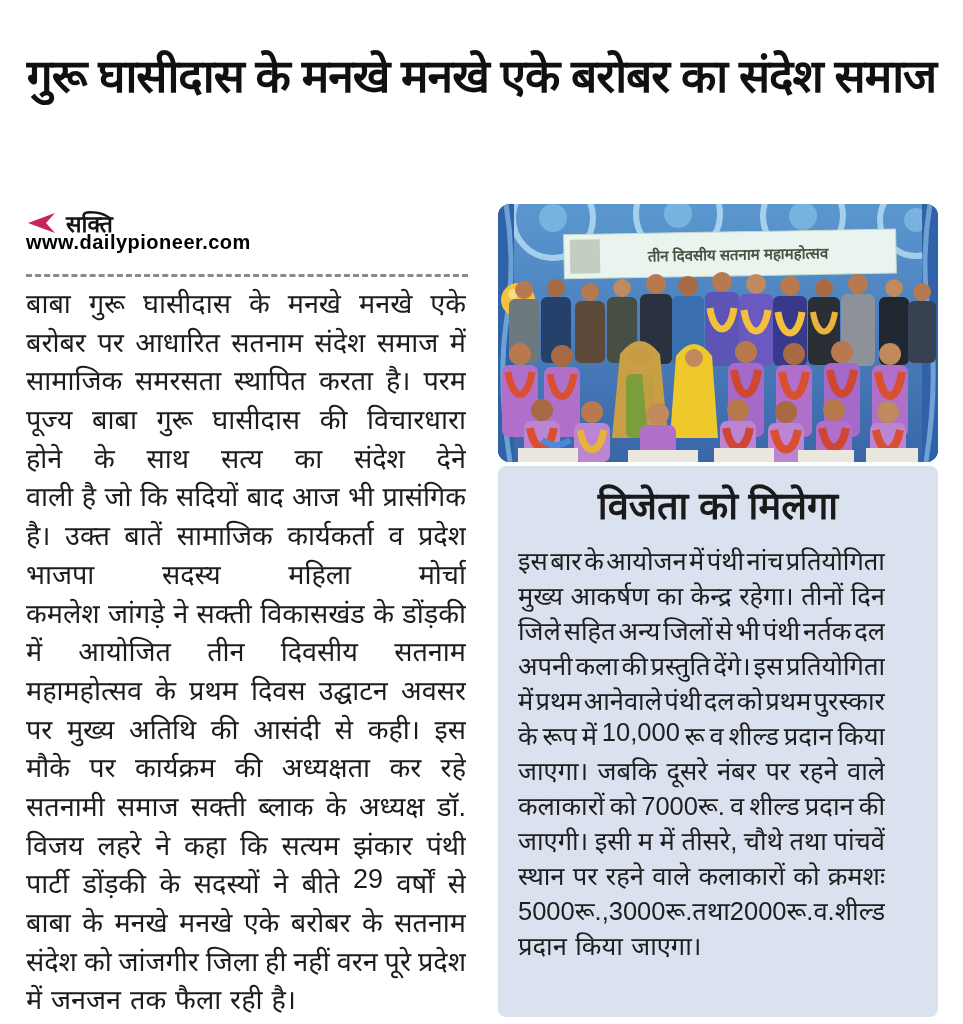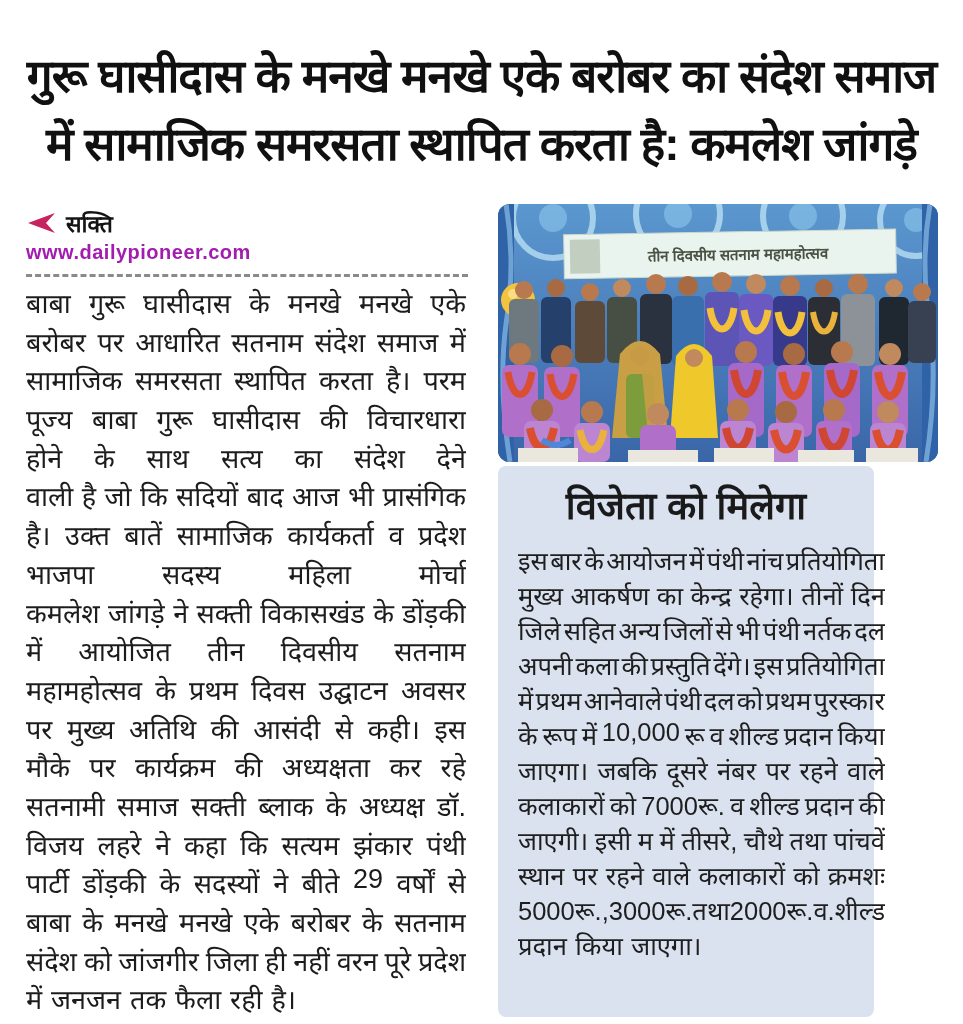--- a/index.html
+++ b/index.html
@@ -6,51 +6,50 @@
   body{width:963px;height:1024px;font-family:"Liberation Sans","DejaVu Sans",sans-serif;color:#181818;}
   .page{position:relative;width:963px;height:1024px;background:#ffffff;overflow:hidden;margin-top:24px;}
 
   .headline{position:absolute;left:0;top:18px;width:963px;text-align:center;
     font-weight:800;font-size:46px;line-height:68px;color:#101010;letter-spacing:-1px;}
   .headline .hline{white-space:nowrap;}
 
   .byline{position:absolute;left:26px;top:183px;display:flex;align-items:center;gap:10px;
     font-size:23px;font-weight:700;color:#141414;}
   .arrow-wrap{display:flex;align-items:center;}
-  .website{position:absolute;left:26px;top:217px;font-size:20px;font-weight:700;
-    color:#a21caf;letter-spacing:.5px;text-decoration:none;}
+  .website{position:absolute;left:26px;top:207px;font-size:20px;font-weight:700;
+    color:#000000;letter-spacing:.5px;text-decoration:none;}
   .dashsep{position:absolute;left:26px;top:250px;width:442px;height:0;border-top:3px dashed #8a8a8a;}
 
   .textcol{position:absolute;}
   .leftcol{left:26px;top:260px;width:440px;}
   .line{display:flex;justify-content:space-between;align-items:flex-start;
     white-space:nowrap;overflow:hidden;}
   .leftcol .line{height:38.7px;font-size:27px;color:#1c1c1c;}
   .leftcol .line:last-child{justify-content:flex-start;gap:.33em;}
 
   .photo{position:absolute;left:498px;top:180px;width:440px;height:258px;
     border-radius:12px;overflow:hidden;background:#4a7fbe;}
 
-  .infobox{position:absolute;left:498px;top:442px;width:376px;height:551px;
+  .infobox{position:absolute;left:498px;top:442px;width:440px;height:551px;
     background:#dae1ef;border-radius:8px;box-sizing:border-box;padding:14px 20px 0 20px;}
   .boxhead{text-align:center;font-weight:800;font-size:38px;line-height:53px;
     color:#1a1a1a;}
   .boxhead .hline{white-space:nowrap;}
   .boxbody{margin-top:10px;}
   .boxbody .line{height:35px;font-size:25.5px;color:#1e1e1e;}
   .boxbody .line:last-child{justify-content:flex-start;gap:.33em;}
 </style>
 </head>
 <body>
 
 <div class="page">
 
   <div class="headline">
     <div class="hline">गुरू घासीदास के मनखे मनखे एके बरोबर का संदेश समाज</div>
-    <div class="hline">में सामाजिक समरसता स्थापित करता है: कमलेश जांगड़े</div>
   </div>
 
   <div class="byline">
     <span class="arrow-wrap">
       <svg width="30" height="22" viewBox="0 0 30 22" aria-hidden="true">
         <path d="M29 1 L2 11 L29 21 L20 11 Z" fill="#c72361"></path>
       </svg>
     </span>
     <span>सक्ति</span>
   </div>

